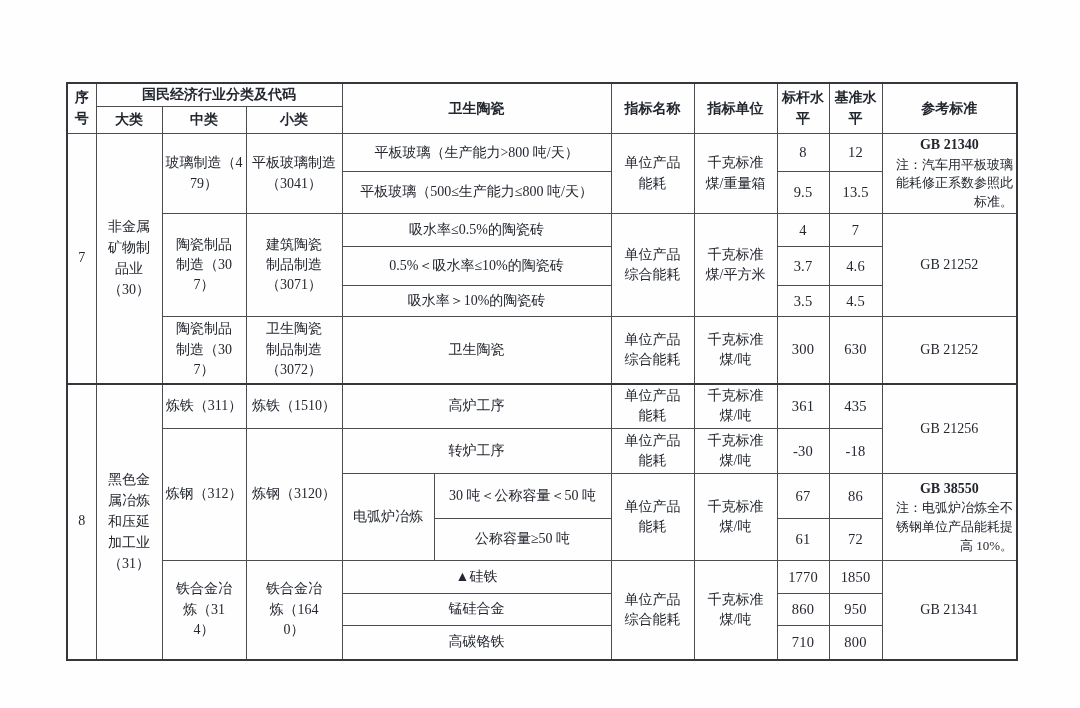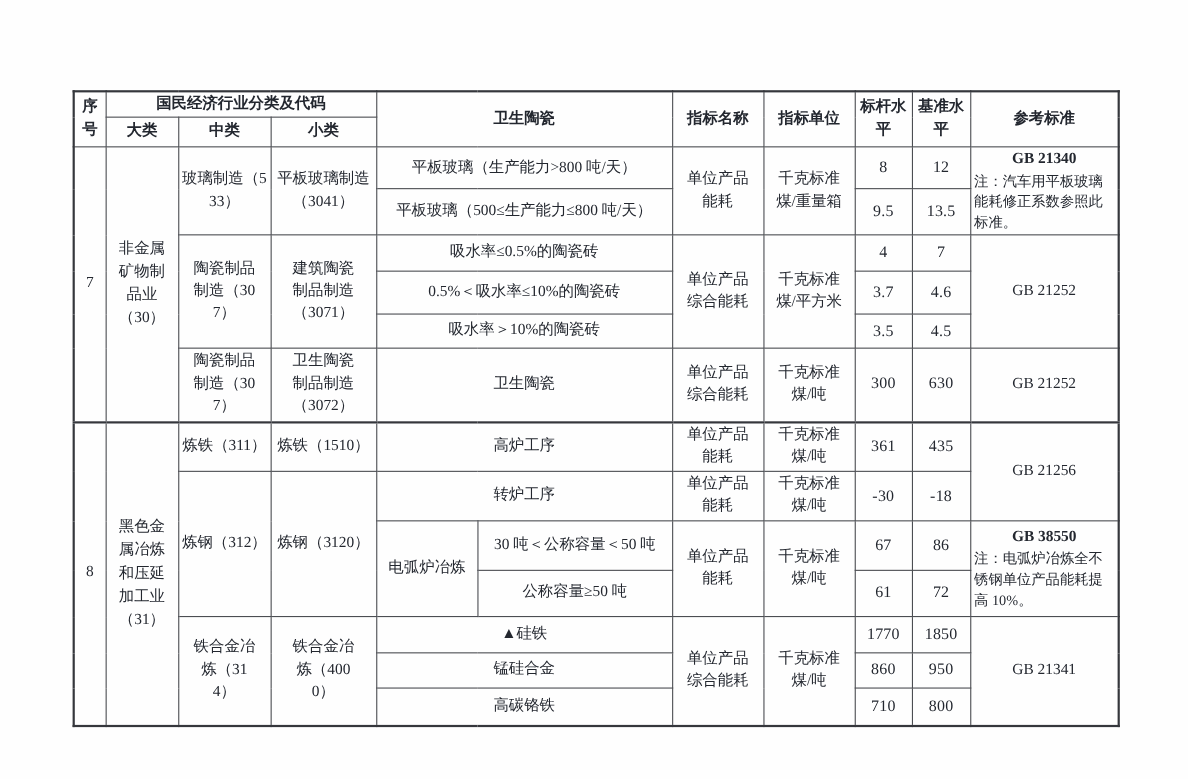--- a/index.html
+++ b/index.html
@@ -32,21 +32,21 @@
     padding: 1px 3px;
     font-weight: normal;
     word-break: break-all;
   }
   table.std th { font-weight: 700; font-size: 14px; }
   tr.sec-start td { border-top: 2px solid #35373c; }
   .num { font-size: 14.5px; letter-spacing: 0.2px; }
   .mw4 { display: inline-block; max-width: 4.35em; vertical-align: middle; }
   .mw3 { display: inline-block; max-width: 3.25em; vertical-align: middle; }
   .ref-code { display: block; font-weight: bold; }
-  .ref-note { display: block; font-size: 13px; text-align: left; }
+  .ref-note { display: block; font-size: 13px; text-align: right; }
   .tall { line-height: 1.5; }
 </style>
 </head>
 <body>
 
 <div class="page">
   <table class="std">
     <colgroup>
       <col style="width:29px">
         <col style="width:66px">
@@ -74,21 +74,21 @@
     </tr>
     <tr style="height:27px">
       <th>大类</th>
       <th>中类</th>
       <th>小类</th>
     </tr>
 
     <tr style="height:37px">
       <td rowspan="6">7</td>
       <td rowspan="6" class="tall"><span class="mw3">非金属矿物制品业（30）</span></td>
-      <td rowspan="2">玻璃制造（533）</td>
+      <td rowspan="2">玻璃制造（479）</td>
       <td rowspan="2">平板玻璃制造（3041）</td>
       <td colspan="2">平板玻璃（生产能力&gt;800 吨/天）</td>
       <td rowspan="2"><span class="mw4">单位产品能耗</span></td>
       <td rowspan="2"><span class="mw4">千克标准煤/重量箱</span></td>
       <td class="num">8</td>
       <td class="num">12</td>
       <td rowspan="2">
         <span class="ref-code">GB 21340</span>
         <span class="ref-note">注：汽车用平板玻璃能耗修正系数参照此标准。</span>
       </td>
@@ -167,21 +167,21 @@
       </td>
     </tr>
     <tr style="height:42px">
       <td>公称容量≥50 吨</td>
       <td class="num">61</td>
       <td class="num">72</td>
     </tr>
 
     <tr style="height:33px">
       <td rowspan="3"><span class="mw4">铁合金冶炼（314）</span></td>
-      <td rowspan="3"><span class="mw4">铁合金冶炼（4000）</span></td>
+      <td rowspan="3"><span class="mw4">铁合金冶炼（1640）</span></td>
       <td colspan="2">▲硅铁</td>
       <td rowspan="3"><span class="mw4">单位产品综合能耗</span></td>
       <td rowspan="3"><span class="mw4">千克标准煤/吨</span></td>
       <td class="num">1770</td>
       <td class="num">1850</td>
       <td rowspan="3">GB 21341</td>
     </tr>
     <tr style="height:32px">
       <td colspan="2">锰硅合金</td>
       <td class="num">860</td>

